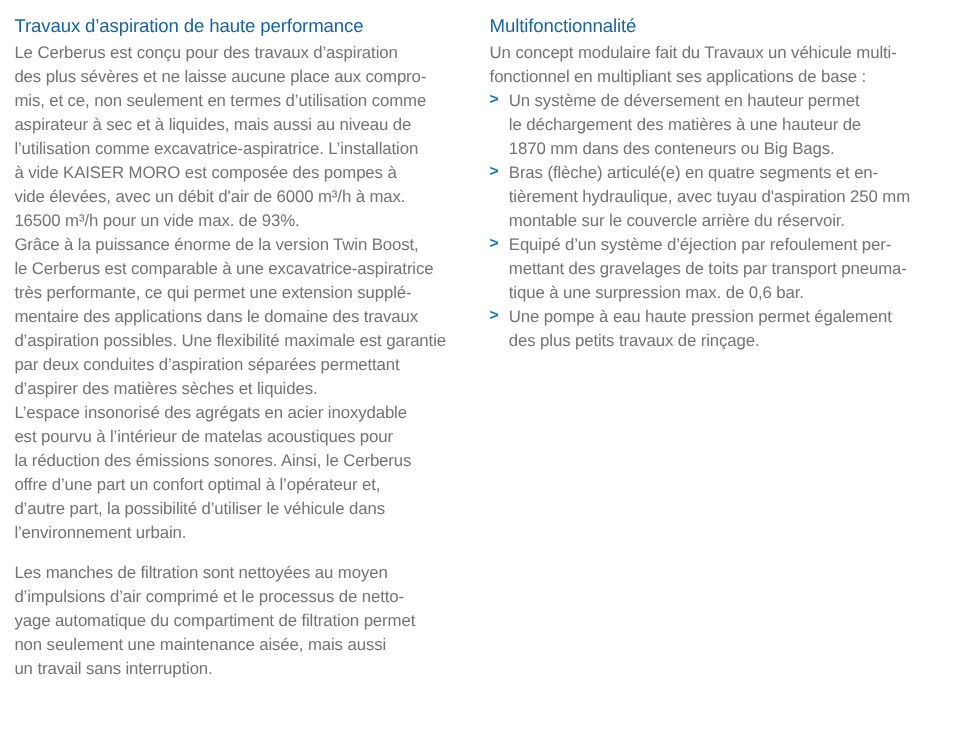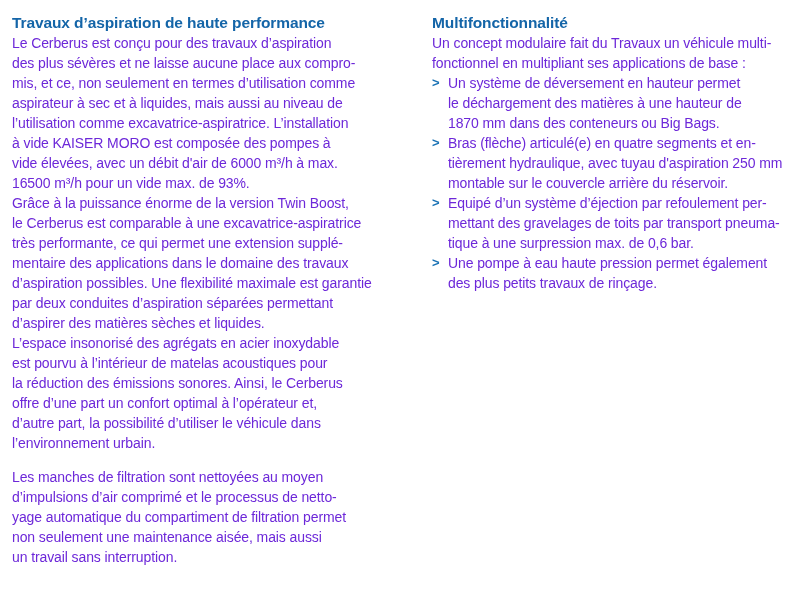--- a/index.html
+++ b/index.html
@@ -22,34 +22,34 @@
   }
   .col {
     position: absolute;
     top: 13px;
   }
   .col-left {
     left: 12px;
     width: 408px;
   }
   .col-right {
-    left: 432px;
+    left: 408px;
     width: 371px;
   }
   .heading {
     color: #1465a8;
     font-size: 15.5px;
-    font-weight: 700;
+    font-weight: 400;
     line-height: 20px;
     letter-spacing: -0.1px;
     margin: 0;
     white-space: pre-line;
   }
   .body-text {
-    color: #6d28d9;
+    color: #737373;
     font-size: 14px;
     line-height: 20px;
     letter-spacing: -0.1px;
     margin: 0;
     white-space: pre-line;
   }
   .mt-section { margin-top: 15px; }
   .mt-para { margin-top: 14px; }
   .mt-closing { margin-top: 17px; }
   .bullet-list {

